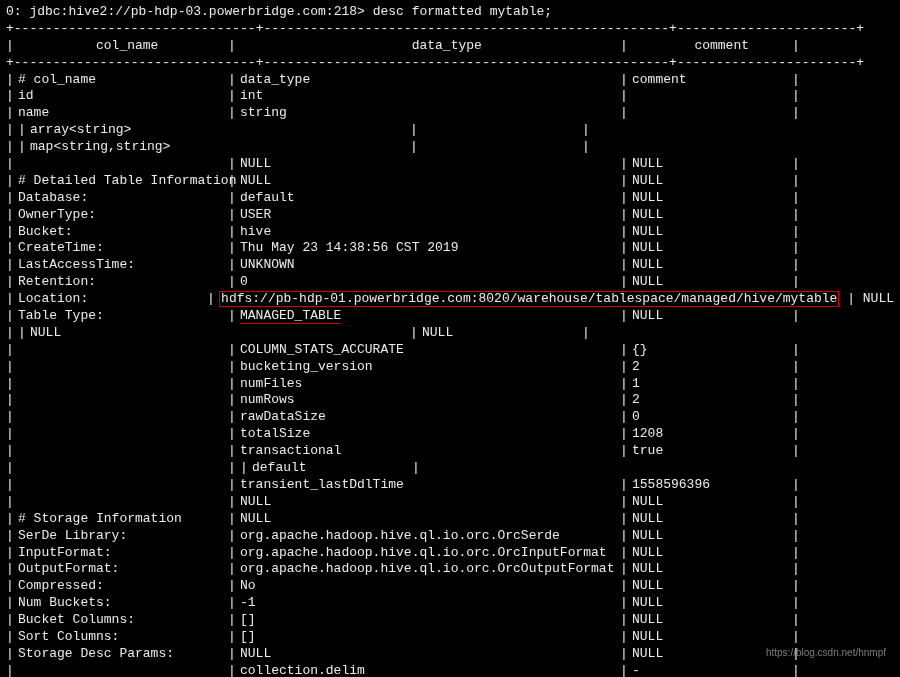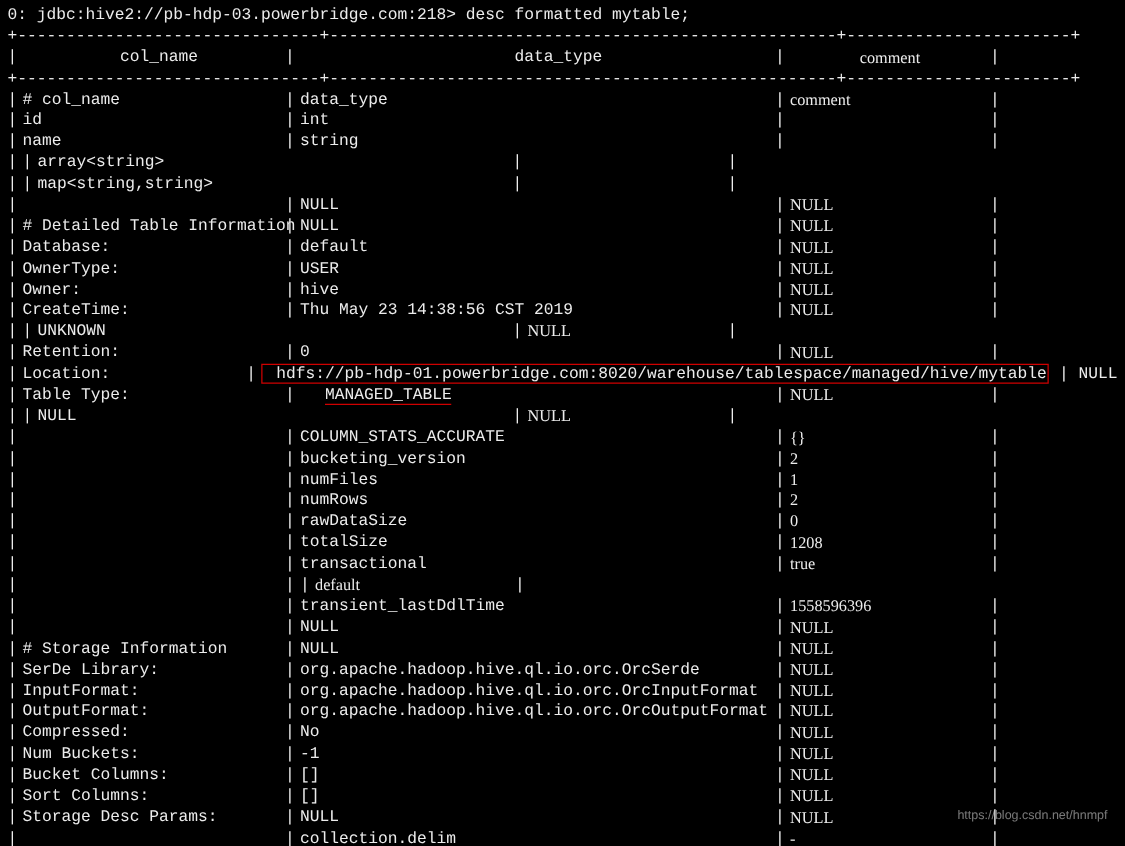--- a/index.html
+++ b/index.html
@@ -15,45 +15,44 @@
   .term {
     padding: 4px 6px 8px 6px;
     box-sizing: border-box;
   }
   .prompt-line {
     white-space: pre;
   }
   .hl-box {
     display: inline-block;
     border: 1px solid #d00000;
-    padding: 0 1px 0 11px;
+    padding: 0 1px 0 1px;
     margin: -1px 0;
     line-height: 1.1;
   }
   .hl-under {
     display: inline-block;
     border-bottom: 1px solid #d00000;
     padding-bottom: 0px;
     line-height: 1.1;
-    margin-left: 20px;
   }
   .watermark {
     position: fixed;
     right: 14px;
     bottom: 18px;
     color: rgba(220,220,220,0.55);
     font-size: 10px;
     font-family: Arial, sans-serif;
     pointer-events: none;
   }
   .row-line { display:flex; }
   .cell { white-space: pre; }
   .c1l { width: 210px; }
   .c2l { width: 380px; }
-  .c3l { width: 160px; font-family: Liberation Serif, serif; }
+  .c3l { width: 160px; }
   .pipe { width: 12px; }
   .dash-row { white-space: pre; letter-spacing: 0; color:#ececec;}
 </style>
 </head>
 <body>
 
 <div class="term">
 
   <div class="prompt-line"><span>0: jdbc:hive2://pb-hdp-03.powerbridge.com:218&gt; </span><span>desc formatted mytable;</span></div>
 
@@ -146,38 +145,39 @@
         <span class="cell pipe">| </span>
         <span class="cell c1l">OwnerType:</span>
         <span class="cell pipe">| </span>
         <span class="cell c2l">USER</span>
         <span class="cell pipe">| </span>
         <span class="cell c3l">NULL</span>
         <span class="cell pipe">|</span>
       </div>
       <div class="row-line">
         <span class="cell pipe">| </span>
-        <span class="cell c1l">Owner:</span>
+        <span class="cell c1l">Bucket:</span>
         <span class="cell pipe">| </span>
         <span class="cell c2l">hive</span>
         <span class="cell pipe">| </span>
         <span class="cell c3l">NULL</span>
         <span class="cell pipe">|</span>
       </div>
       <div class="row-line">
         <span class="cell pipe">| </span>
         <span class="cell c1l">CreateTime:</span>
         <span class="cell pipe">| </span>
         <span class="cell c2l">Thu May 23 14:38:56 CST 2019</span>
         <span class="cell pipe">| </span>
         <span class="cell c3l">NULL</span>
         <span class="cell pipe">|</span>
       </div>
       <div class="row-line">
         <span class="cell pipe">| </span>
+        <span class="cell c1l">LastAccessTime:</span>
         <span class="cell pipe">| </span>
         <span class="cell c2l">UNKNOWN</span>
         <span class="cell pipe">| </span>
         <span class="cell c3l">NULL</span>
         <span class="cell pipe">|</span>
       </div>
       <div class="row-line">
         <span class="cell pipe">| </span>
         <span class="cell c1l">Retention:</span>
         <span class="cell pipe">| </span>

